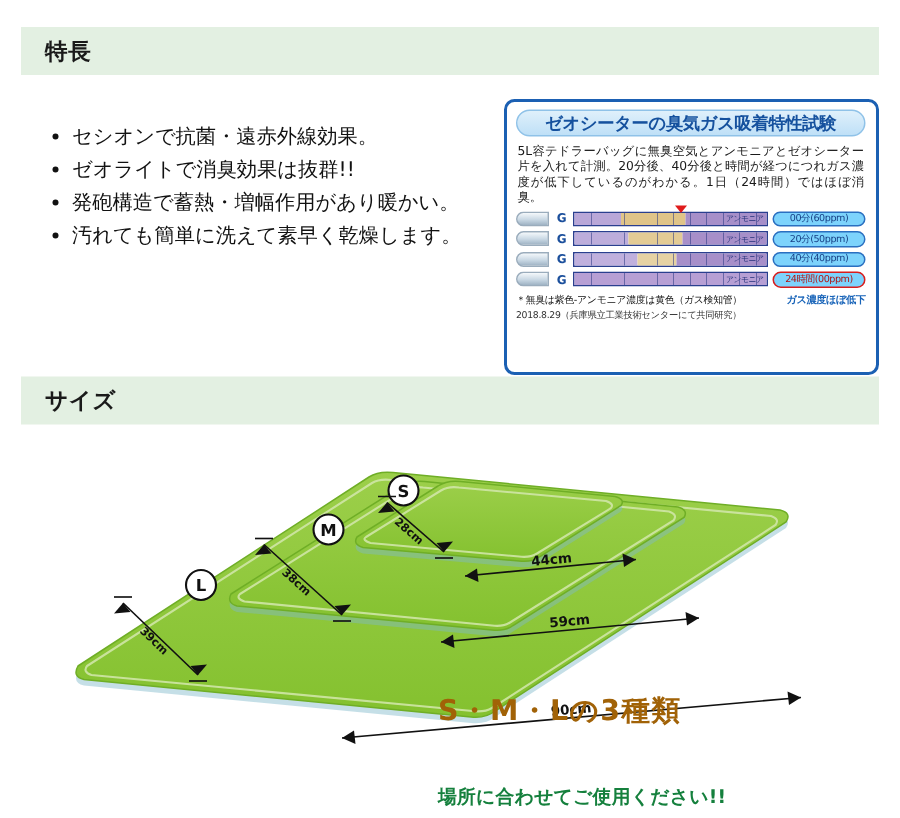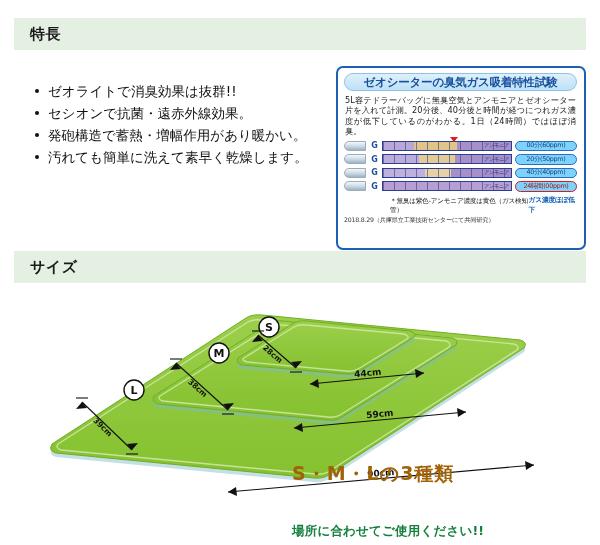--- a/index.html
+++ b/index.html
@@ -132,21 +132,20 @@
     font-size: 6.4px;
     display: flex; align-items: center; justify-content: center;
     letter-spacing: -.3px;
     white-space: nowrap;
   }
   .ppm-label.final { border-color: #d81d1d; color: #b01212; }
 
   .tb-note {
     display: flex; align-items: flex-end; justify-content: space-between;
     margin-top: 2px;
-    margin-left: 46px;
   }
   .tb-note .left {
     font-size: 6.6px; color: #111; letter-spacing: -.2px;
   }
   .tb-note .right {
     font-size: 6.8px; color: #1763b8; font-weight: bold;
     letter-spacing: -.3px;
   }
   .tb-credit {
     margin-top: 1px;
@@ -176,22 +175,22 @@
 </head>
 <body>
 
 <div class="page">
 
   <div class="section-head" style="top:18px;">
     <span class="title">特長</span>
   </div>
 
   <ul class="bullets">
+    <li>セシオンで抗菌・遠赤外線効果。</li>
     <li>ゼオライトで消臭効果は抜群!!</li>
-    <li>セシオンで抗菌・遠赤外線効果。</li>
     <li>発砲構造で蓄熱・増幅作用があり暖かい。</li>
     <li>汚れても簡単に洗えて素早く乾燥します。</li>
   </ul>
 
   <div class="testbox">
     <div class="tb-title">ゼオシーターの臭気ガス吸着特性試験</div>
     <div class="tb-body">5L容テドラーバッグに無臭空気とアンモニアとゼオシーター片を入れて計測。20分後、40分後と時間が経つにつれガス濃度が低下しているのがわかる。1日（24時間）ではほぼ消臭。</div>
 
     <div class="tubes">
       <div class="redmark"></div>

